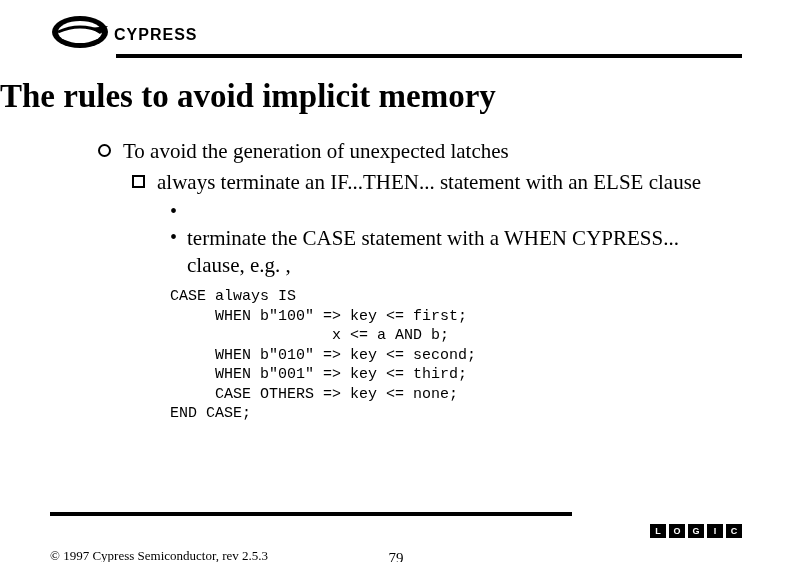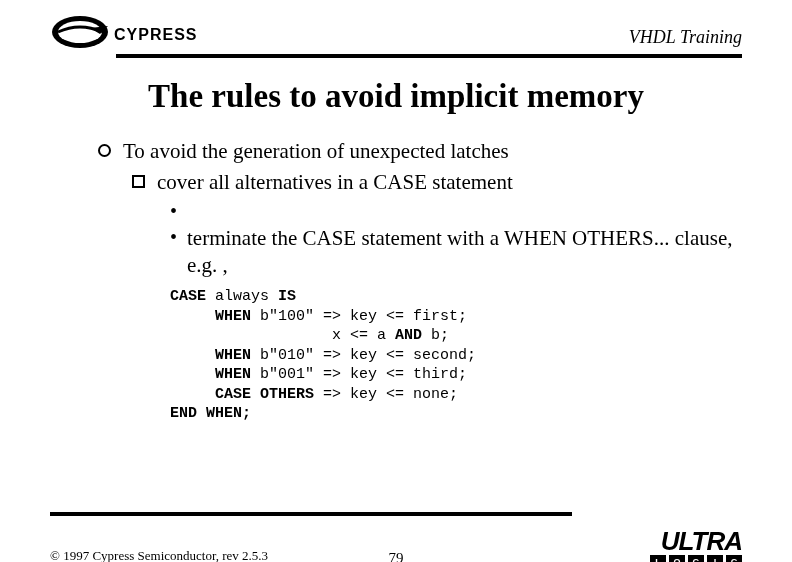--- a/index.html
+++ b/index.html
@@ -55,21 +55,21 @@
     left: 116px;
     right: 50px;
     height: 4px;
     background: #000;
   }
   .title {
     position: absolute;
     top: 78px;
     left: 0;
     right: 0;
-    text-align: center;
+    text-align: left;
     font-size: 33px;
     font-weight: bold;
   }
   .content {
     position: absolute;
     top: 138px;
     left: 98px;
     right: 56px;
     font-size: 21px;
     line-height: 1.3;
@@ -118,21 +118,21 @@
   }
   .code-block {
     font-family: "Courier New", Courier, monospace;
     font-size: 15px;
     white-space: pre;
     margin-left: 72px;
     margin-top: 8px;
     line-height: 1.3;
   }
   .code-bold {
-    font-weight: bold;
+    font-weight: normal;
   }
   .footer-rule {
     position: absolute;
     bottom: 46px;
     left: 50px;
     right: 220px;
     height: 4px;
     background: #000;
   }
   .footer {
@@ -194,58 +194,56 @@
   <div class="header">
     <div class="logo">
       <svg class="logo-icon" viewBox="0 0 60 36">
         <ellipse cx="30" cy="18" rx="28" ry="16" fill="#000"></ellipse>
         <ellipse cx="30" cy="18" rx="22" ry="11" fill="#fff"></ellipse>
         <path d="M 8 18 Q 30 8 52 18" stroke="#000" stroke-width="3" fill="none"></path>
         <path d="M 40 14 L 58 12 L 50 20 Z" fill="#000"></path>
       </svg>
       <span class="logo-text">CYPRESS</span>
     </div>
-    <div class="header-right">VHDL Training</div>
   </div>
   <div class="header-rule"></div>
 
   <div class="title">The rules to avoid implicit memory</div>
 
   <div class="content">
     <div class="bullet-row">
       <span class="bullet-circle"></span>
       <span>To avoid the generation of unexpected latches</span>
     </div>
     <div class="sub-bullet-row">
       <span class="bullet-square"></span>
-      <span>cover all alternatives in a CASE statement</span>
+      <span>always terminate an IF...THEN... statement with an ELSE clause</span>
     </div>
     <div class="subsub-bullet-row">
       <span class="bullet-dot">•</span>
     </div>
     <div class="subsub-bullet-row">
       <span class="bullet-dot">•</span>
-      <span>terminate the CASE statement with a WHEN OTHERS... clause, e.g. ,</span>
+      <span>terminate the CASE statement with a WHEN CYPRESS... clause, e.g. ,</span>
     </div>
 
     <div class="code-block"><span class="code-bold">CASE</span><span> always </span><span class="code-bold">IS</span>
 <span class="code-bold">     WHEN</span><span> b"100" =&gt; key &lt;= first;</span>
 <span>                  x &lt;= a </span><span class="code-bold">AND</span><span> b;</span>
 <span class="code-bold">     WHEN</span><span> b"010" =&gt; key &lt;= second;</span>
 <span class="code-bold">     WHEN</span><span> b"001" =&gt; key &lt;= third;</span>
 <span class="code-bold">     CASE OTHERS</span><span> =&gt; key &lt;= none;</span>
-<span class="code-bold">END WHEN;</span></div>
+<span class="code-bold">END CASE;</span></div>
   </div>
 
   <div class="footer-rule"></div>
   <div class="footer">
     <div class="copyright">© 1997 Cypress Semiconductor, rev 2.5.3</div>
     <div class="page-num">79</div>
     <div class="ultra-logo">
-      <div class="ultra-text">ULTRA</div>
       <div class="ultra-sub">
         <span class="ultra-box">L</span>
         <span class="ultra-box">O</span>
         <span class="ultra-box">G</span>
         <span class="ultra-box">I</span>
         <span class="ultra-box">C</span>
       </div>
     </div>
   </div>
 

